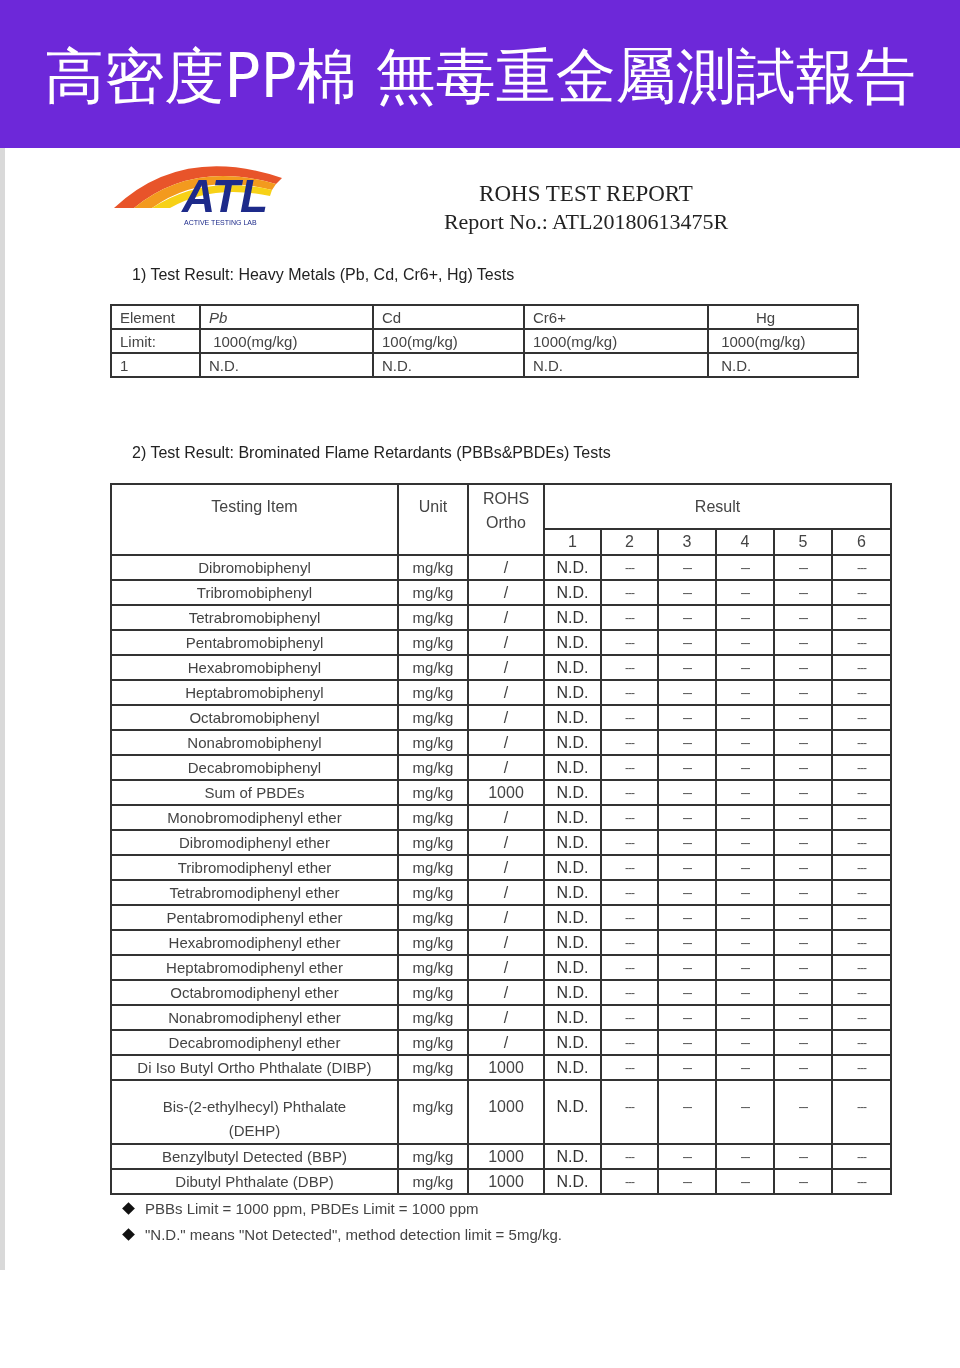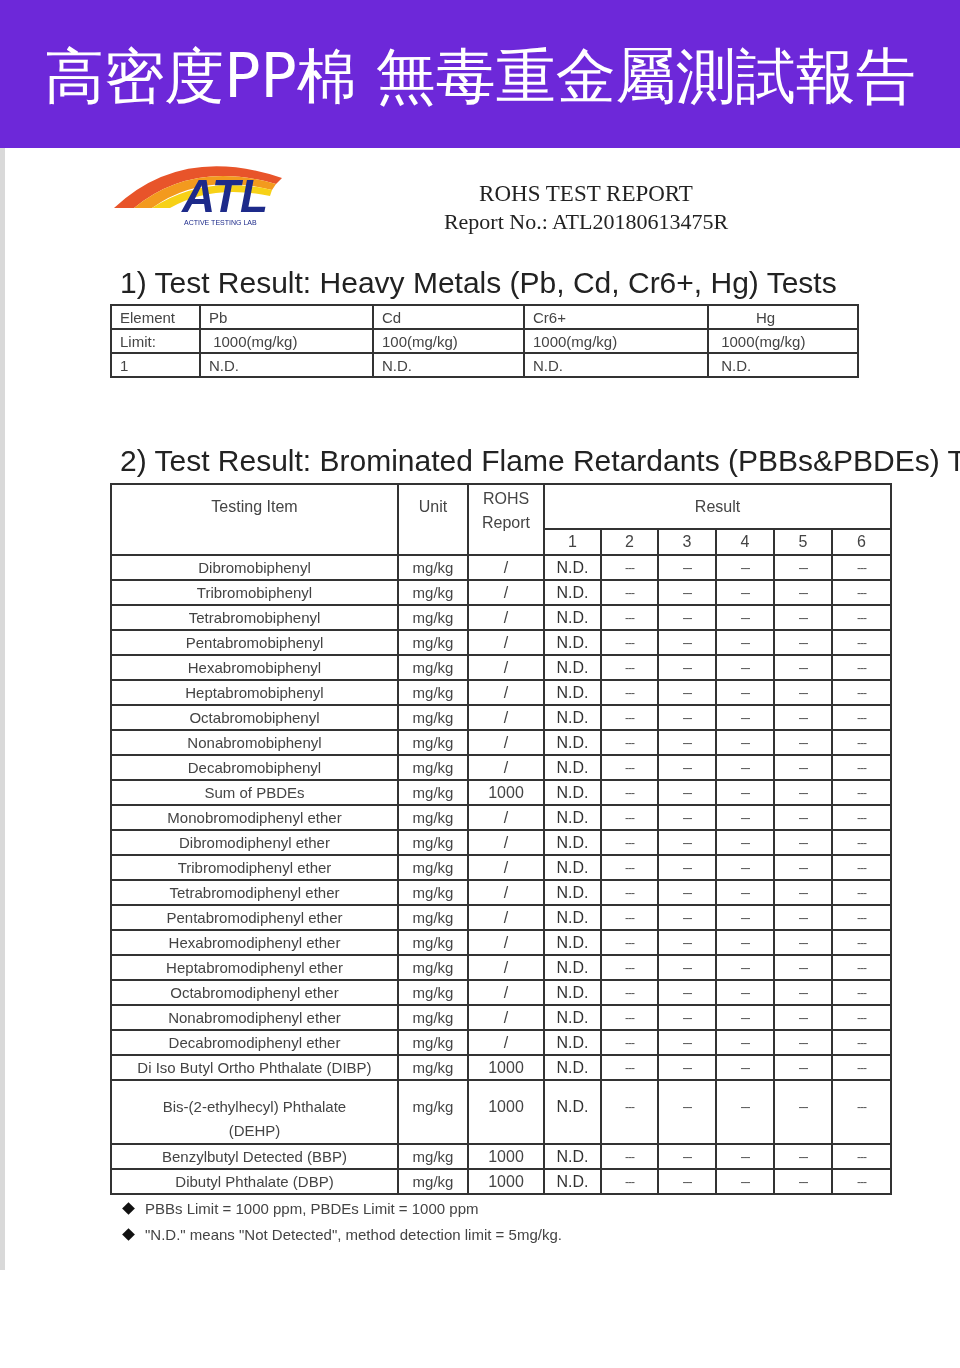--- a/index.html
+++ b/index.html
@@ -5,21 +5,21 @@
   html, body { margin: 0; padding: 0; background: #ffffff; }
   body { width: 960px; height: 1368px; position: relative; overflow: hidden; font-family: "Liberation Sans", sans-serif; color: #333; }
   .banner { position: absolute; left: 0; top: 0; width: 960px; height: 148px; background: #6d28d9; }
   .banner-title { position: absolute; left: 0; top: 40px; width: 960px; text-align: center; color: #ffffff; font-family: "DejaVu Sans", sans-serif; font-size: 60px; line-height: 72px; letter-spacing: 0px; white-space: nowrap; }
   .left-edge { position: absolute; left: 0; top: 148px; width: 5px; height: 1122px; background: #d9d9d9; }
   .logo { position: absolute; left: 112px; top: 150px; width: 180px; height: 80px; }
   .logo svg { width: 180px; height: 80px; display: block; }
   .report-head { position: absolute; left: 400px; top: 180px; width: 372px; text-align: center; font-family: "Liberation Serif", serif; color: #222; }
   .report-head .t1 { font-size: 23px; line-height: 28px; }
   .report-head .t2 { font-size: 22px; line-height: 28px; }
-  .section-title { position: absolute; left: 120px; font-size: 30px; color: #222; white-space: nowrap; }
+  .section-title { position: absolute; left: 132px; font-size: 16px; color: #222; white-space: nowrap; }
   .s1 { top: 266px; }
   .s2 { top: 444px; }
   table { border-collapse: collapse; position: absolute; table-layout: fixed; }
   td { border: 2px solid #333; padding: 0; font-size: 15px; color: #444; white-space: nowrap; overflow: hidden; }
   .t1tbl { left: 110px; top: 304px; width: 747px; }
   .t1tbl td { height: 22px; padding-left: 8px; }
   .t2tbl { left: 110px; top: 483px; width: 780px; }
   .t2tbl td { text-align: center; height: 23px; }
   .t2tbl td.hdr { vertical-align: top; padding-top: 13px; font-size: 16px; }
   .t2tbl td.hdr2 { line-height: 24px; font-size: 16px; padding-top: 2px; }
@@ -60,21 +60,21 @@
   <colgroup>
     <col style="width:89px">
       <col style="width:173px">
       <col style="width:151px">
       <col style="width:184px">
       <col style="width:150px">
   </colgroup>
   <tbody id="t1body">
       <tr>
         <td style="white-space: pre;">Element</td>
-        <td style="white-space: pre;">Pb</td>
+        <td style="white-space: pre; font-style: italic;">Pb</td>
         <td style="white-space: pre;">Cd</td>
         <td style="white-space: pre;">Cr6+</td>
         <td style="white-space: pre; padding-left: 47px;">Hg</td>
       </tr>
       <tr>
         <td style="white-space: pre;">Limit:</td>
         <td style="white-space: pre;"> 1000(mg/kg)</td>
         <td style="white-space: pre;">100(mg/kg)</td>
         <td style="white-space: pre;">1000(mg/kg)</td>
         <td style="white-space: pre;"> 1000(mg/kg)</td>
@@ -102,21 +102,21 @@
       <col style="width:58px">
       <col style="width:58px">
       <col style="width:59px">
   </colgroup>
   <tbody id="t2body">
     <tr>
       <td class="hdr" rowspan="2" style="height:56px">Testing Item</td>
       <td class="hdr" rowspan="2">Unit</td>
       <td class="hdr2" rowspan="2" style="vertical-align:top">
         <div>ROHS</div>
-        <div>Report</div>
+        <div>Ortho</div>
       </td>
       <td class="hdr" colspan="6" style="height:29px">Result</td>
     </tr>
     <tr>
       <td class="num">1</td>
       <td class="num">2</td>
       <td class="num">3</td>
       <td class="num">4</td>
       <td class="num">5</td>
       <td class="num">6</td>

